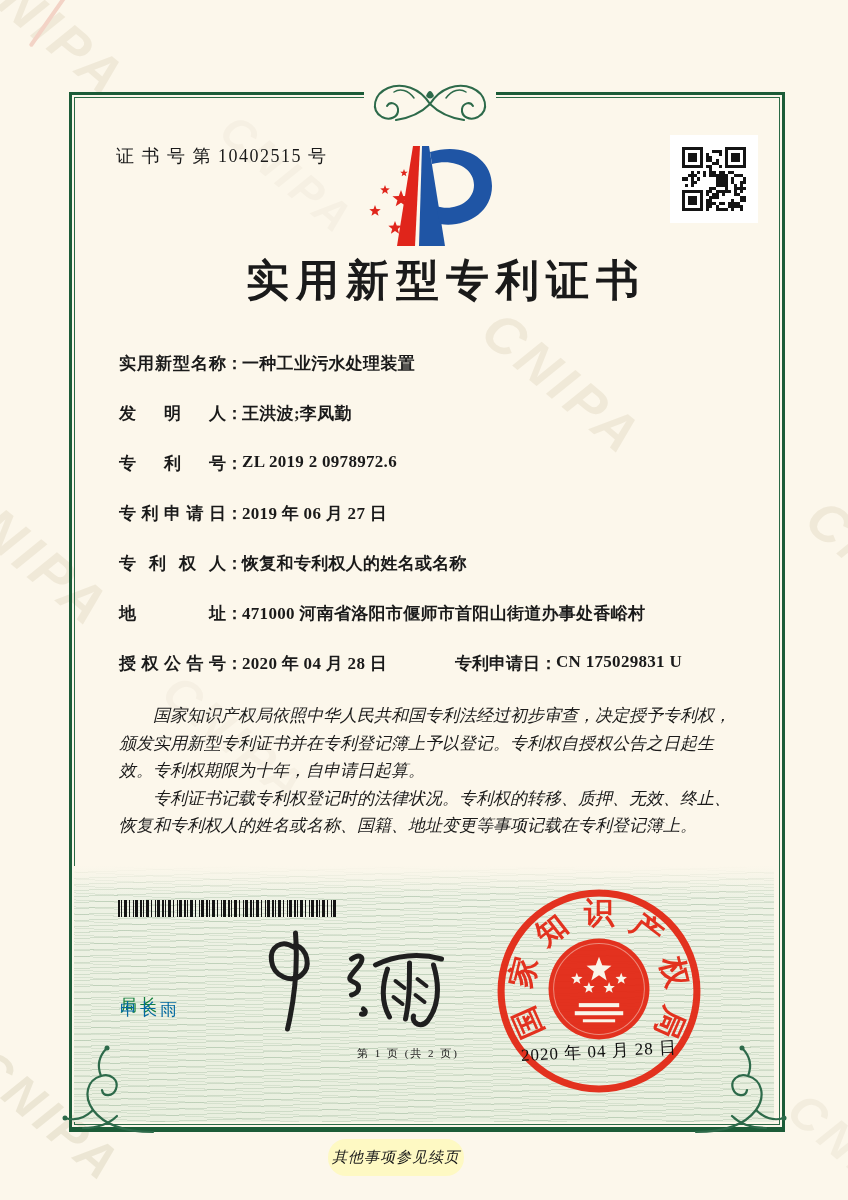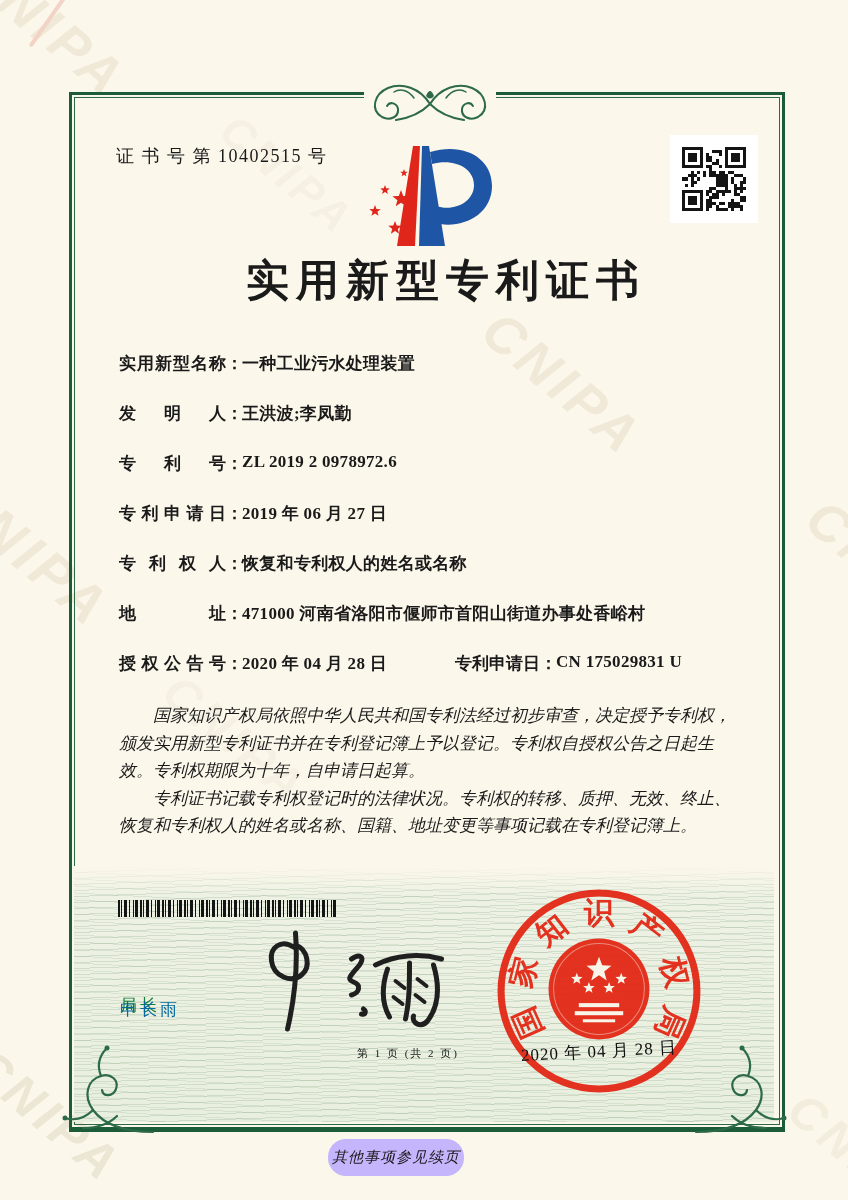--- a/index.html
+++ b/index.html
@@ -64,21 +64,21 @@
   .seal-date{position:absolute;left:492px;top:1040px;width:214px;text-align:center;
       font-size:17px;letter-spacing:1px;color:#101010;transform:rotate(-3deg);}
 
   .ornament-top{position:absolute;left:330px;top:70px;width:200px;height:64px;}
   .corner{position:absolute;width:100px;height:100px;}
   .corner-left{left:57px;top:1036px;}
   .corner-right{left:692px;top:1036px;transform:scaleX(-1);}
 
   .page-num{position:absolute;left:0;top:1046px;width:816px;text-align:center;
       font-size:11px;letter-spacing:2px;}
-  .note{position:absolute;left:328px;top:1139px;width:136px;background:#c4b5fd;
+  .note{position:absolute;left:328px;top:1139px;width:136px;background:#fef9c3;
       text-align:center;font-size:15px;font-style:italic;letter-spacing:1px;padding:9px 0;border-radius:18px;}
 </style>
 </head>
 <body>
 
 <div class="page">
 
   <span class="wm" style="left:-48px;top:-6px;font-size:54px;">CNIPA</span>
   <span class="wm" style="left:208px;top:150px;font-size:44px;color:#f6f0e3;">CNIPA</span>
   <span class="wm" style="left:468px;top:352px;font-size:54px;">CNIPA</span>

